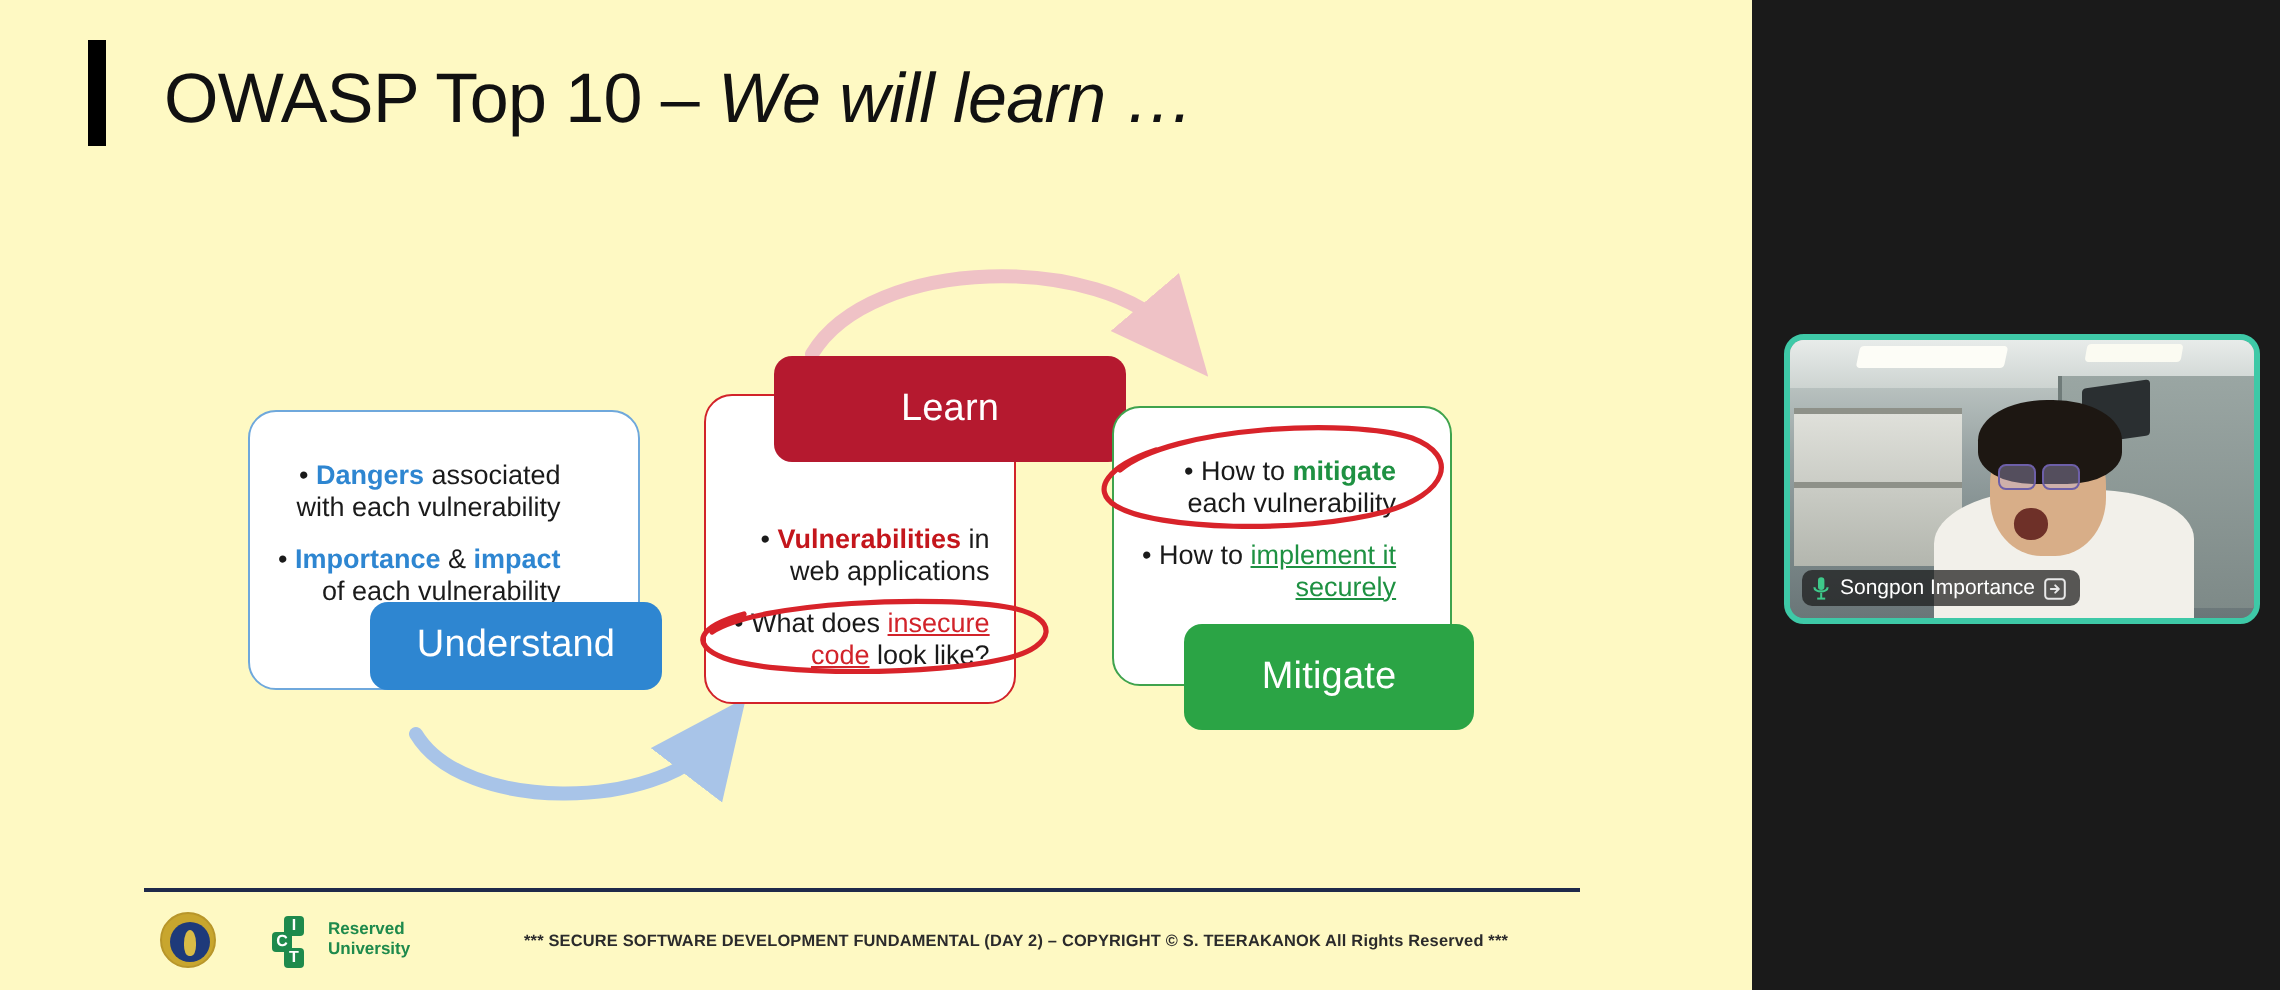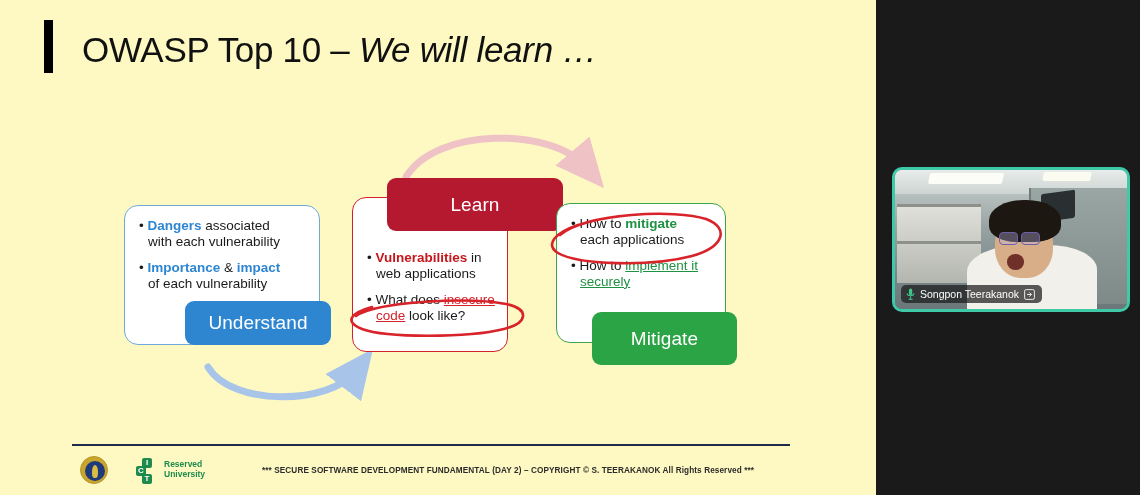--- a/index.html
+++ b/index.html
@@ -66,25 +66,26 @@
     box-sizing: border-box;
     border-radius: 14px;
     background: #ffffff;
   }
   .card.understand { left: 124px; top: 100px; width: 196px; height: 140px; border: 1.6px solid #6FA8DC; }
   .card.learn      { left: 352px; top: 92px;  width: 156px; height: 155px; border: 1.6px solid #D2232A; }
   .card.mitigate   { left: 556px; top: 98px;  width: 170px; height: 140px; border: 1.6px solid #3FA34D; }
 
   .bullets {
     position: absolute;
-    left: 0; top: 0;
+    left: 0; top: 12px;
     padding: 12px 12px 0 14px;
     font-size: 13.5px;
     line-height: 15.5px;
     color: #1a1a1a;
+    text-align: right;
   }
   .bullet { margin-bottom: 11px; }
   .bullet .dot { letter-spacing: 0; }
   .b-blue  { color: #2E86D1; font-weight: 700; }
   .b-red   { color: #C4161C; font-weight: 700; }
   .b-green { color: #1E9142; font-weight: 700; }
   .u-red   { color: #D2232A; text-decoration: underline; text-decoration-color: #D2232A; }
   .u-green { color: #1E9142; text-decoration: underline; text-decoration-color: #1E9142; }
 
   .tag {
@@ -353,21 +354,21 @@
         </div>
       </div>
       <div class="tag learn">
         <span>Learn</span>
       </div>
 
       <div class="card mitigate">
         <div class="bullets">
           <div class="bullet">
             <span class="dot">•&nbsp;</span><span>How to </span><span class="b-green">mitigate</span><br>
-            <span style="padding-left:9px">each applications</span>
+            <span style="padding-left:9px">each vulnerability</span>
           </div>
           <div class="bullet">
             <span class="dot">•&nbsp;</span><span>How to </span><span class="u-green">implement it</span><br>
             <span style="padding-left:9px"><span class="u-green">securely</span></span>
           </div>
         </div>
       </div>
       <div class="tag mitigate">
         <span>Mitigate</span>
       </div>
@@ -415,21 +416,21 @@
           </div>
         <div class="vid-mouth"></div>
       </div>
       <div class="name-pill">
         <svg class="mic-ico" width="9" height="12" viewBox="0 0 9 12">
           <rect x="3" y="0.6" width="3.2" height="6.4" rx="1.6" fill="#3ec98a"></rect>
           <path d="M1.2,5.6 C1.2,8.4 7.8,8.4 7.8,5.6" fill="none" stroke="#3ec98a" stroke-width="1.1"></path>
           <rect x="4.1" y="8.4" width="1" height="2.6" fill="#3ec98a"></rect>
           <rect x="2.6" y="10.8" width="4" height="1" fill="#3ec98a"></rect>
         </svg>
-        <span>Songpon Teerakanok</span>
+        <span>Songpon Importance</span>
         <svg class="pin-ico" width="11" height="11" viewBox="0 0 11 11">
           <rect x="0.6" y="0.6" width="9.8" height="9.8" rx="1.6" fill="none" stroke="#e8e8e8" stroke-width="1"></rect>
           <path d="M3.4,5.5 L7.2,5.5 M5.6,3.7 L7.4,5.5 L5.6,7.3" fill="none" stroke="#e8e8e8" stroke-width="1" stroke-linecap="round" stroke-linejoin="round"></path>
         </svg>
       </div>
     </div>
   </div>
 
 </div>
 

